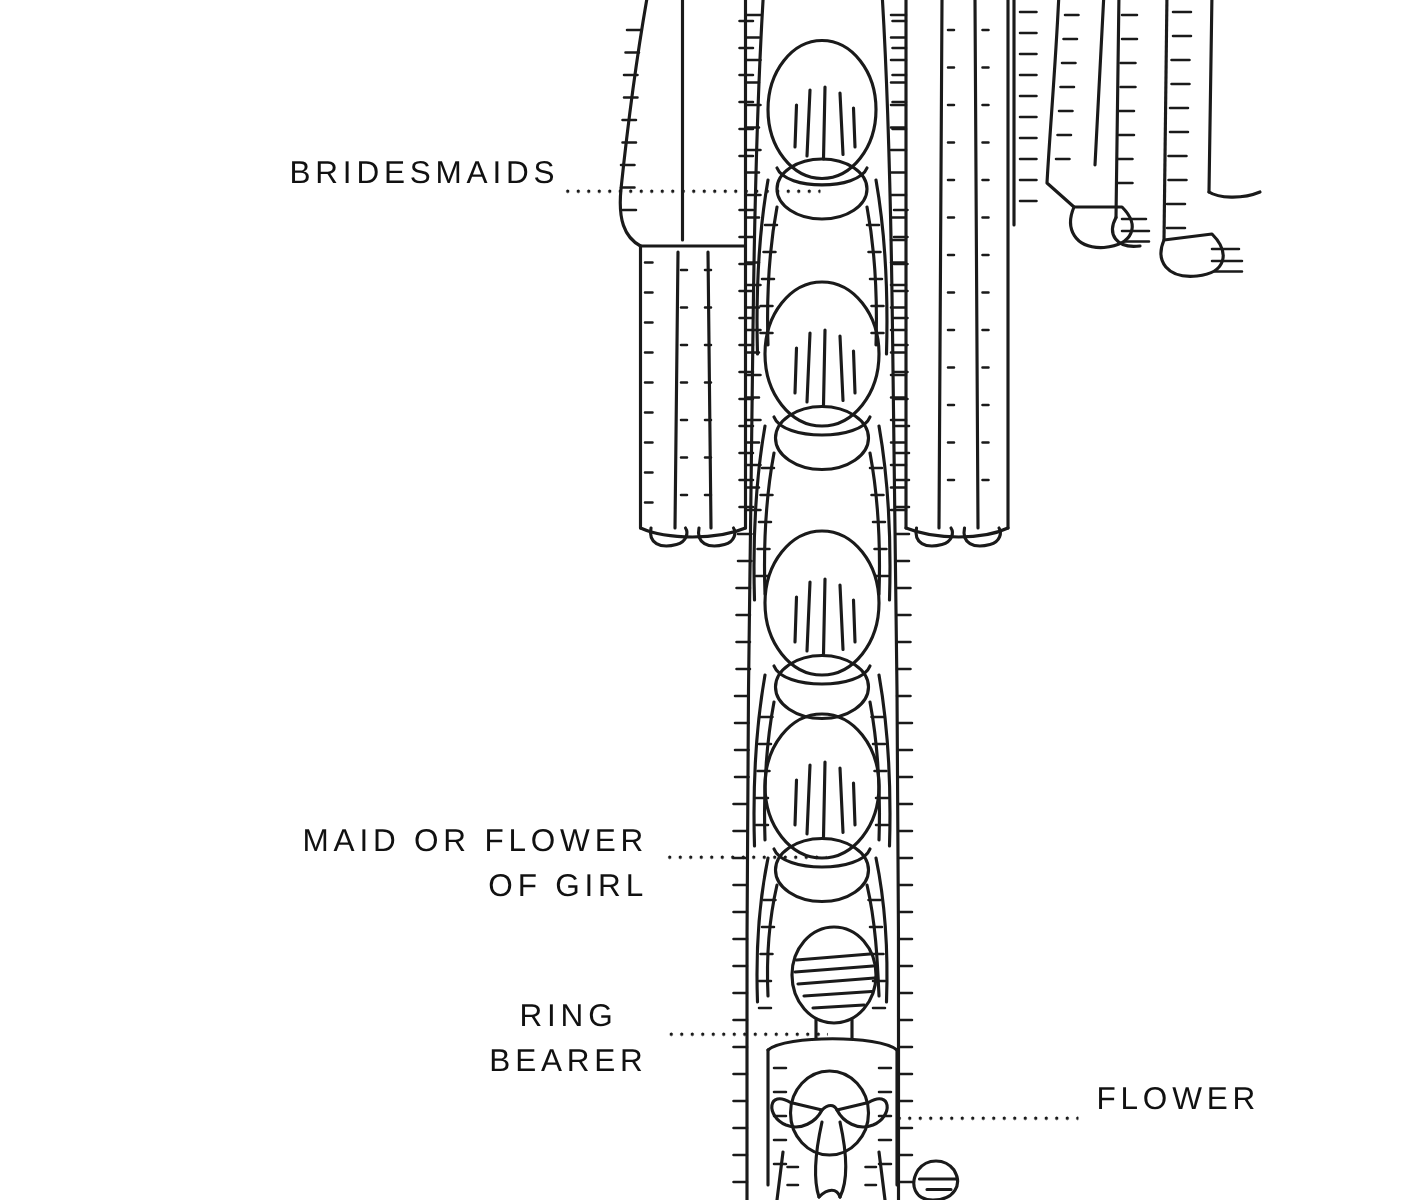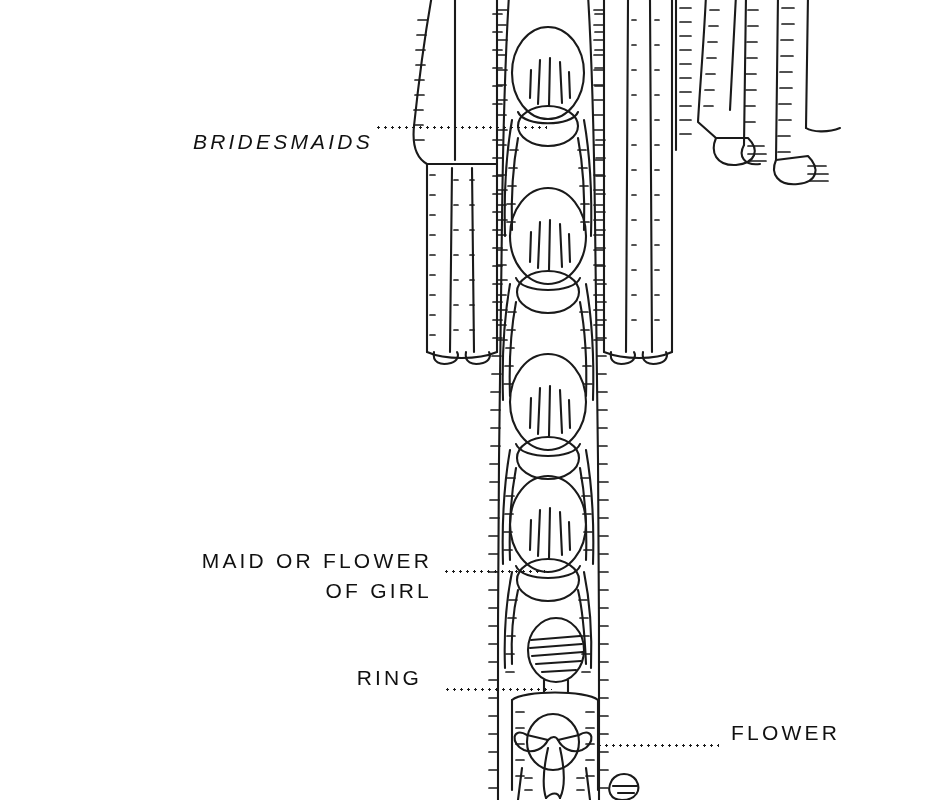--- a/index.html
+++ b/index.html
@@ -35,27 +35,27 @@
   .leader{
     position:absolute;
     height:3px;
     background-image:radial-gradient(circle, #1a1a1a 1.1px, rgba(0,0,0,0) 1.3px);
     background-size:7px 3px;
     background-repeat:repeat-x;
     background-position:0 center;
   }
 
   
-  #lbl-bridesmaids{left:193px;top:127px;font-style:italic;}
+  #lbl-bridesmaids{left:193px;top:101px;}
   #lead-bridesmaids{left:375px;top:126px;width:172px;}
 
   #lbl-honor{left:200px;top:546px;width:232px;}
   #lead-honor{left:443px;top:570px;width:108px;}
 
-  #lbl-ring{left:314px;top:663px;width:108px;}
+  #lbl-ring{left:325px;top:663px;width:108px;text-align:center;}
   #lead-ring{left:444px;top:688px;width:108px;}
 
   #lbl-flower{left:731px;top:718px;}
   #lead-flower{left:596px;top:744px;width:123px;}
 </style>
 </head>
 <body>
 
 <div id="stage">
 
@@ -249,20 +249,21 @@
   <div class="leader" id="lead-bridesmaids"></div>
 
   <div class="label right-al" id="lbl-honor">
     <span class="ln">MAID OR FLOWER</span>
     <span class="ln">OF GIRL</span>
   </div>
   <div class="leader" id="lead-honor"></div>
 
   <div class="label right-al" id="lbl-ring">
     <span class="ln">RING</span>
+    <span class="ln">BEARER</span>
   </div>
   <div class="leader" id="lead-ring"></div>
 
   <div class="label left-al" id="lbl-flower">
     <span class="ln">FLOWER</span>
   </div>
   <div class="leader" id="lead-flower"></div>
 
 </div>
 

